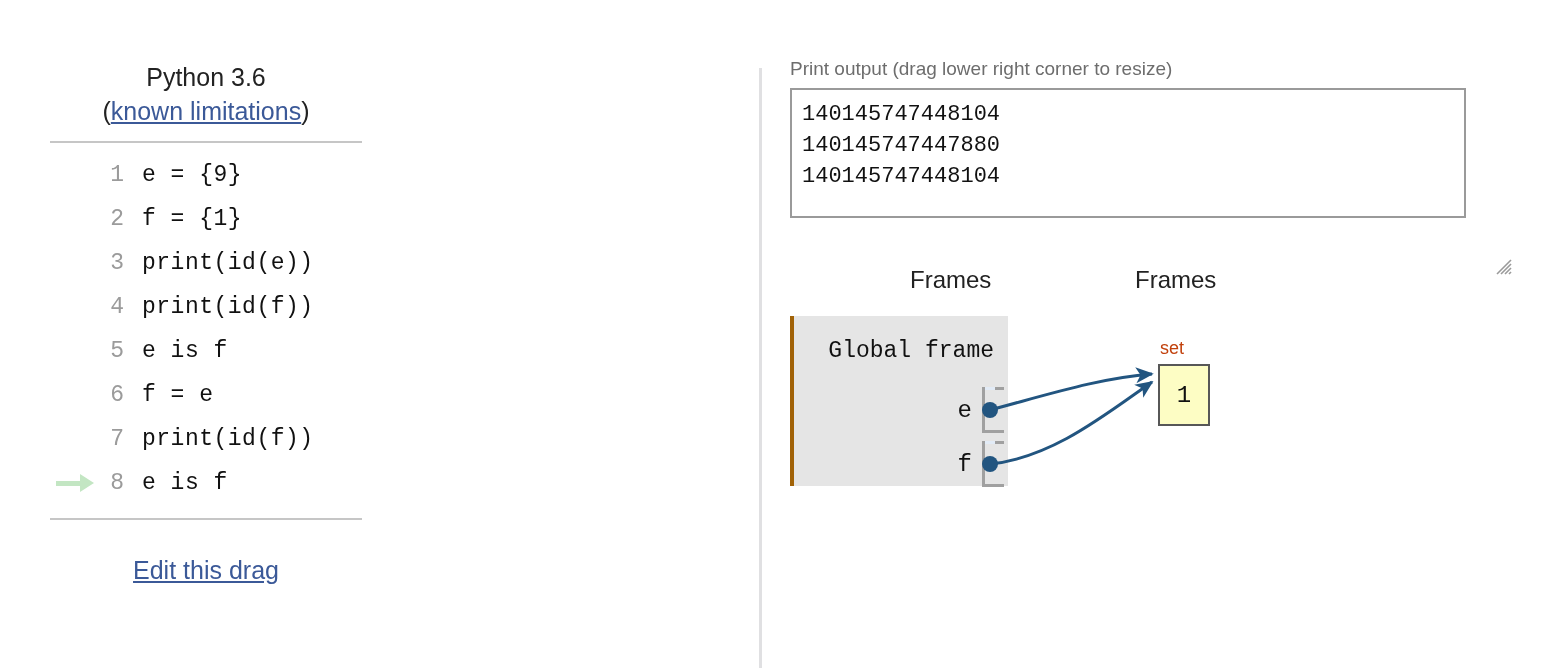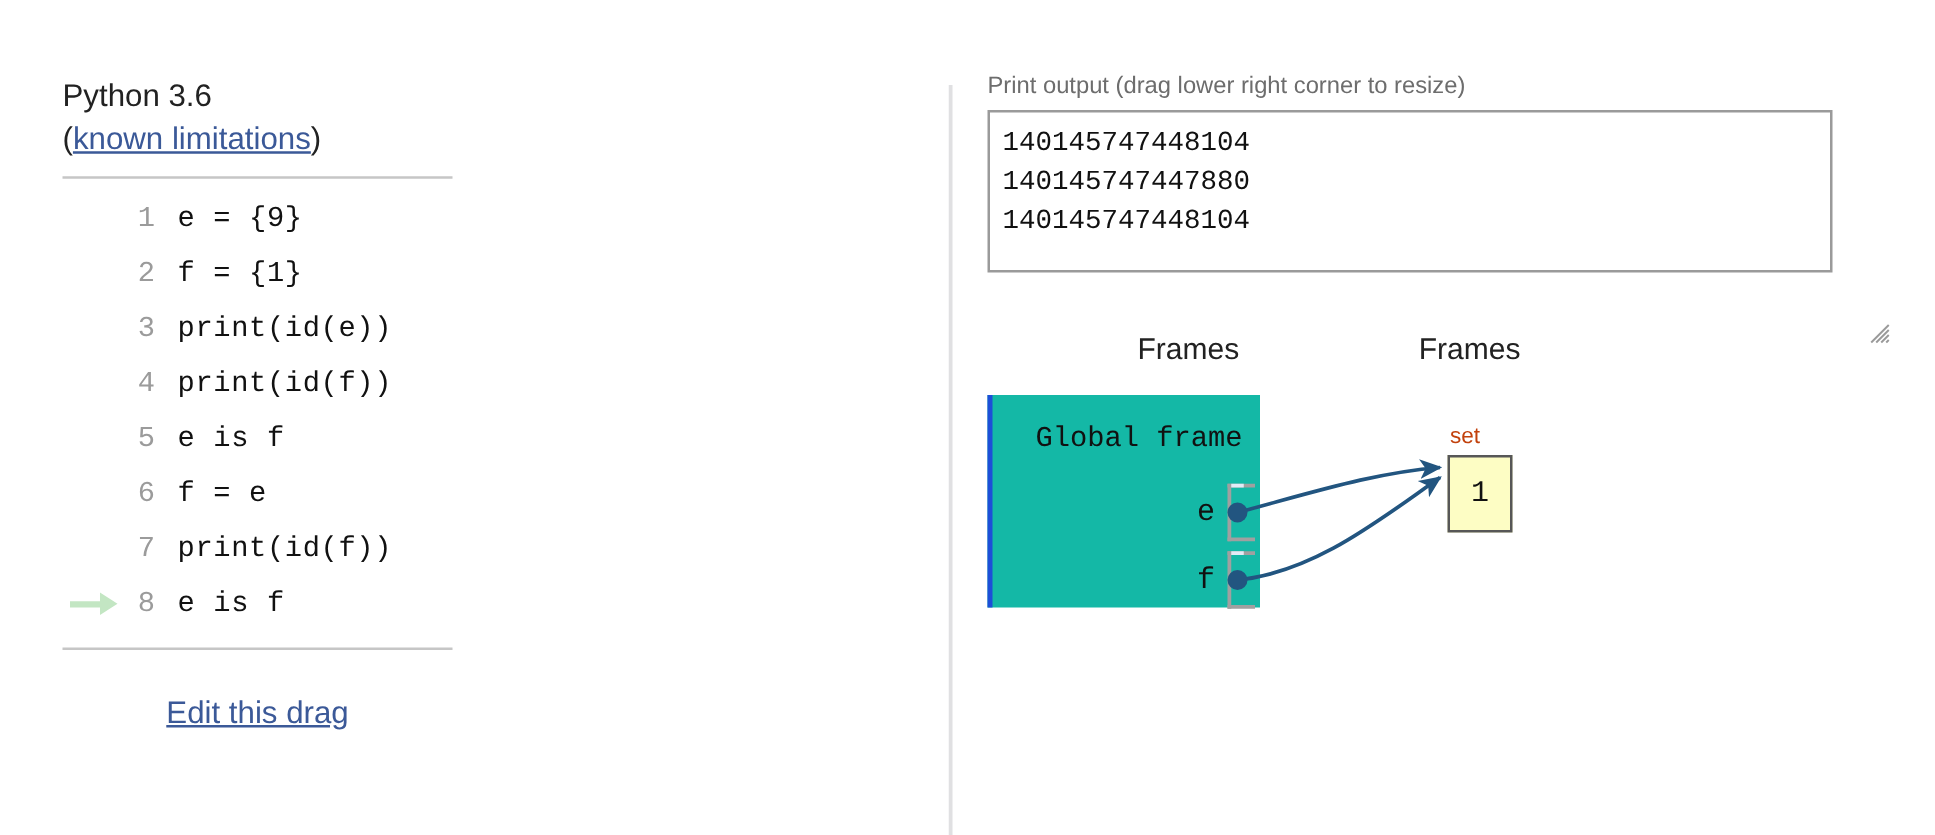--- a/index.html
+++ b/index.html
@@ -29,20 +29,21 @@
   }
 
   
   .code-panel {
     position: absolute;
     left: 50px;
     top: 60px;
     width: 312px;
   }
   .py-version {
+    text-align: center;
     font-size: 25px;
     line-height: 34px;
     color: #222222;
     font-family: "Liberation Sans", sans-serif;
   }
   .py-version a {
     color: #3b5998;
     text-decoration: underline;
   }
   .code-rule {
@@ -168,22 +169,22 @@
     position: relative;
     height: 260px;
     margin-top: 10px;
   }
   .global-frame {
     position: absolute;
     left: 0px;
     top: 0px;
     width: 218px;
     height: 170px;
-    background: #14b8a6;
-    border-left: 4px solid #1d4ed8;
+    background: #e5e5e5;
+    border-left: 4px solid #a16207;
     box-sizing: border-box;
   }
   .frame-title {
     font-family: "Liberation Mono", monospace;
     font-size: 23px;
     color: #111111;
     padding: 22px 14px 0 14px;
     text-align: right;
     white-space: pre;
   }

